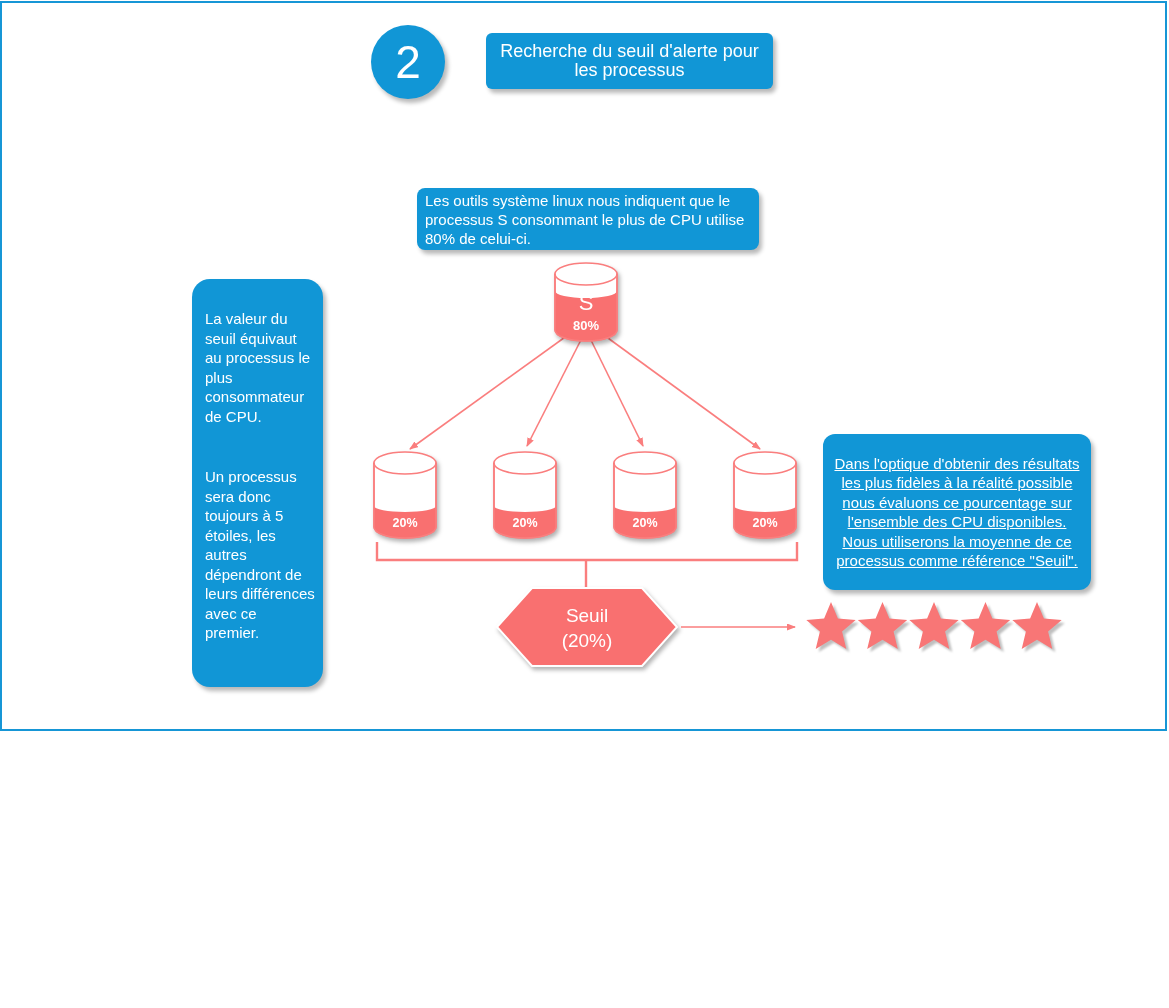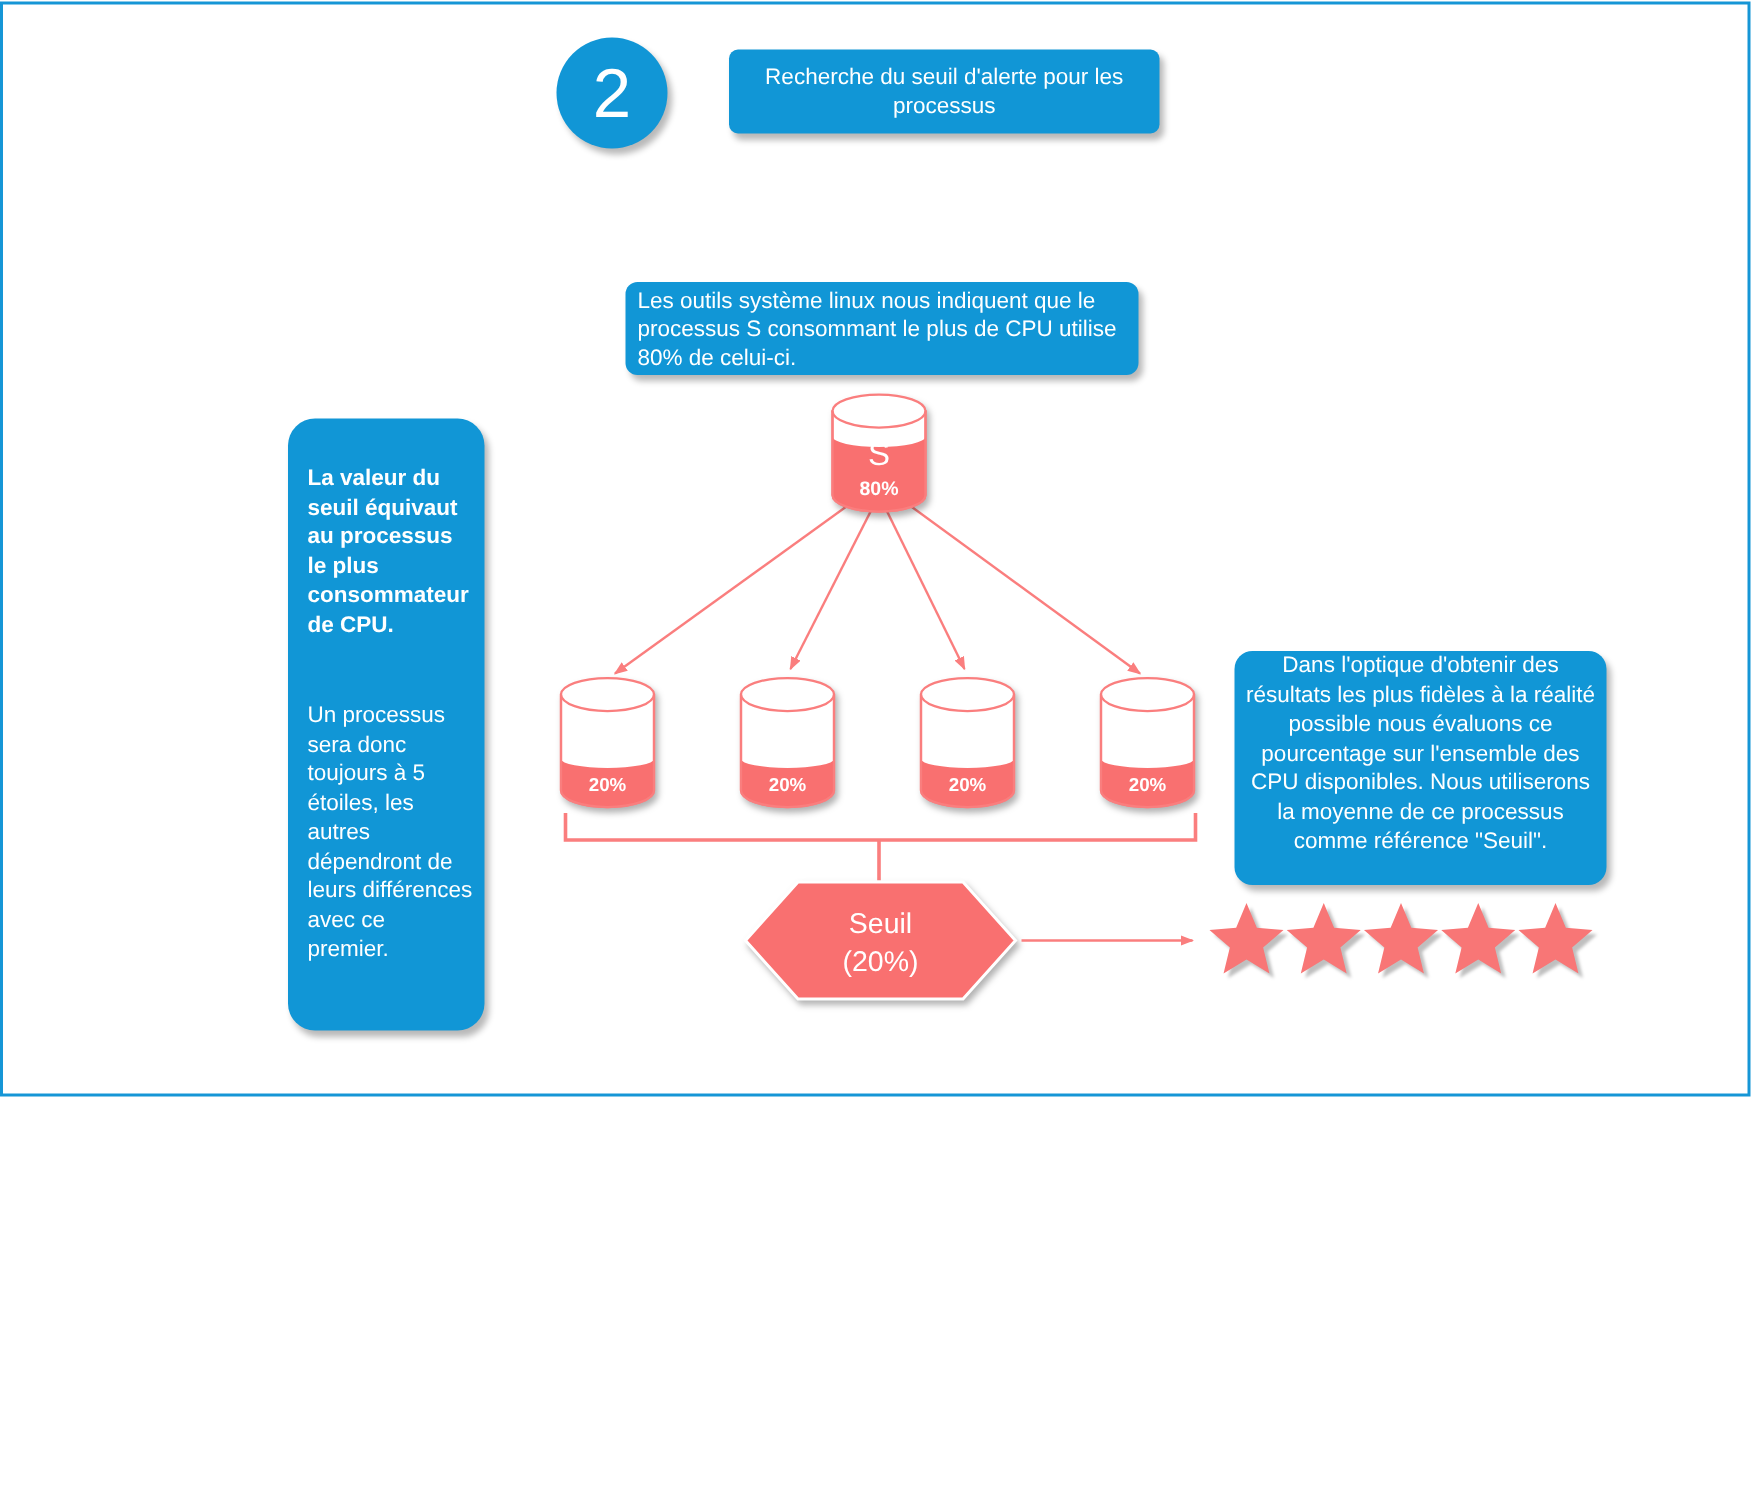--- a/index.html
+++ b/index.html
@@ -1,26 +1,26 @@
 <!DOCTYPE html>
 <html><head>
 <meta charset="utf-8">
 <style>
   html,body{margin:0;padding:0;background:#ffffff;}
   body{font-family:"Liberation Sans", sans-serif; -webkit-font-smoothing:antialiased;}
   .canvas{position:relative;width:1169px;height:1008px;background:#fff;overflow:hidden;}
   .frame{position:absolute;left:0;top:1px;width:1163px;height:726px;border:2px solid #1696d6;background:transparent;}
   .blue-box{position:absolute;background:#1196d6;color:#fff;box-shadow:3px 4px 4px rgba(0,0,0,0.28);}
   .step-circle{left:371px;top:25px;width:74px;height:74px;border-radius:50%;display:flex;align-items:center;justify-content:center;font-size:46px;font-weight:400;}
-  .title-box{left:486px;top:33px;width:287px;height:56px;border-radius:6px;display:flex;align-items:center;justify-content:center;text-align:center;font-size:15px;line-height:19px;padding:0 14px;box-sizing:border-box;}
+  .title-box{left:486px;top:33px;width:287px;height:56px;border-radius:6px;display:flex;align-items:center;justify-content:center;text-align:center;font-size:18px;line-height:19px;padding:0 14px;box-sizing:border-box;}
   .central-box{left:417px;top:188px;width:342px;height:62px;border-radius:8px;display:flex;align-items:center;justify-content:center;text-align:left;font-size:15px;line-height:19px;padding:0 8px;box-sizing:border-box;}
   .left-box{left:192px;top:279px;width:131px;height:408px;border-radius:18px;font-size:15px;line-height:19.5px;padding:30px 8px 0 13px;box-sizing:border-box;}
-  .left-box .p1{font-weight:bold;}
+  .left-box .p1{font-weight:normal;}
   .left-box .p2{margin-top:41px;}
-  .right-box{left:823px;top:434px;width:248px;height:156px;border-radius:12px;display:flex;align-items:flex-start;justify-content:center;text-align:center;font-size:15px;line-height:19.5px;padding:0 6px;box-sizing:border-box;}
+  .right-box{left:823px;top:434px;width:268px;height:156px;border-radius:12px;display:flex;align-items:center;justify-content:center;text-align:center;font-size:15px;line-height:19.5px;padding:0 6px;box-sizing:border-box;text-decoration:underline;}
   svg text{font-family:"Liberation Sans", sans-serif;}
   .shadowed{filter:drop-shadow(2px 3px 2px rgba(0,0,0,0.30));}
   .star-shadow{filter:drop-shadow(3px 3px 1px rgba(0,0,0,0.25));}
 </style>
 </head>
 <body>
 
 <div class="canvas">
 
   <div class="frame"></div>

